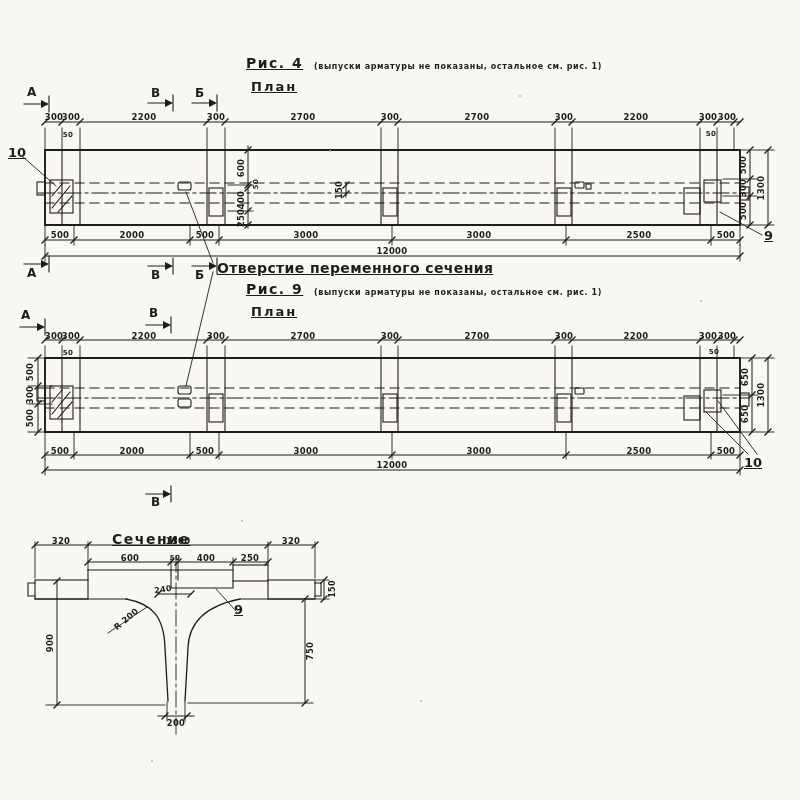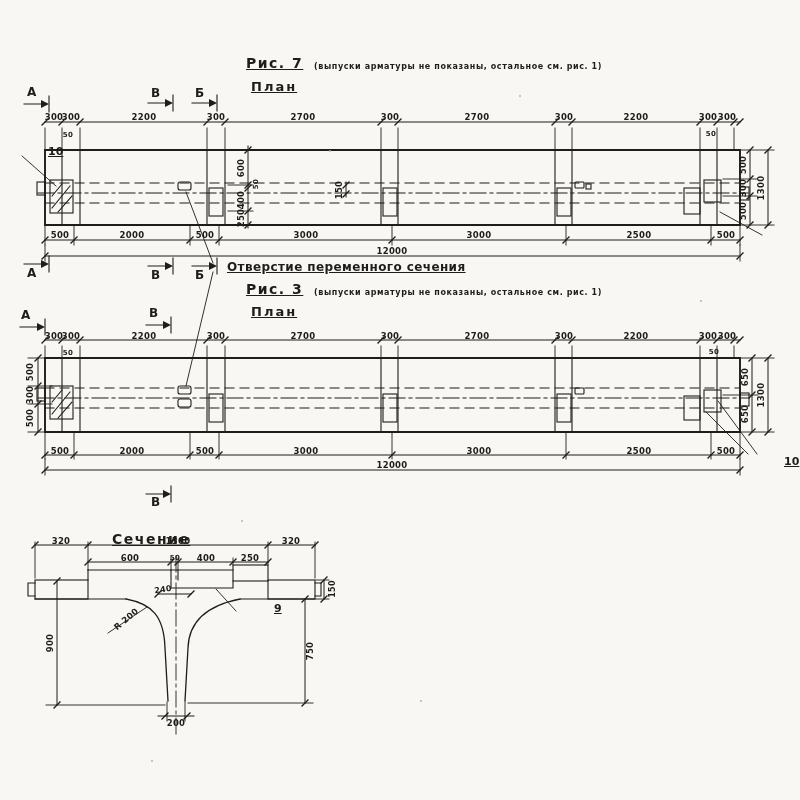--- a/index.html
+++ b/index.html
@@ -13,23 +13,23 @@
        transform:translateX(-50%);letter-spacing:.3px;}
   .lblv{position:absolute;font-size:8.5px;font-weight:700;white-space:nowrap;
        transform:translate(-50%,-50%) rotate(-90deg);letter-spacing:.3px;}
   .tiny{font-size:7px;}
   .fig-title{position:absolute;font-size:14px;font-weight:700;letter-spacing:1.5px;
        text-decoration:underline;white-space:nowrap;}
   .fig-note{position:absolute;font-size:8px;font-weight:700;letter-spacing:.6px;white-space:nowrap;}
   .plan-title{position:absolute;font-size:13px;font-weight:700;letter-spacing:2px;
        text-decoration:underline;white-space:nowrap;}
   .marker{position:absolute;font-size:12px;font-weight:700;white-space:nowrap;}
-  .callout{position:absolute;font-size:11px;font-weight:700;text-decoration:underline;white-space:nowrap;margin-left:40px;}
-  .note{position:absolute;font-size:12px;font-weight:700;letter-spacing:.4px;
-       text-decoration:underline;white-space:nowrap;margin-left:10px;}
+  .callout{position:absolute;font-size:13px;font-weight:700;text-decoration:underline;white-space:nowrap;}
+  .note{position:absolute;font-size:14px;font-weight:700;letter-spacing:.4px;
+       text-decoration:underline;white-space:nowrap;}
 </style>
 </head>
 <body>
 
 <div class="sheet">
 
   <svg width="800" height="800" viewBox="0 0 800 800">
     <g stroke="#1f1d1a" fill="none" stroke-width="1.1" stroke-linecap="square">
 
       <path stroke-width="1.9" d="M45,150H740 M45,225H740 M45,150V225 M740,150V225"></path>
@@ -160,21 +160,21 @@
         <circle cx="330" cy="151" r="1"></circle>
           <circle cx="520" cy="96" r="1"></circle>
           <circle cx="242" cy="521" r="1"></circle>
         <circle cx="701" cy="301" r="1"></circle>
           <circle cx="152" cy="761" r="1"></circle>
           <circle cx="421" cy="701" r="1"></circle>
       </g>
     </g>
   </svg>
 
-  <span class="fig-title" style="left:246px;top:55px">Рис. 7</span>
+  <span class="fig-title" style="left:246px;top:55px">Рис. 4</span>
   <span class="fig-note" style="left:314px;top:62px">(выпуски арматуры не показаны, остальное см. рис. 1)</span>
   <span class="plan-title" style="left:251px;top:79px">План</span>
 
   <span class="marker" style="left:27px;top:85px">А</span>
   <span class="marker" style="left:151px;top:86px">В</span>
   <span class="marker" style="left:195px;top:86px">Б</span>
   <span class="marker" style="left:27px;top:266px">А</span>
   <span class="marker" style="left:151px;top:268px">В</span>
   <span class="marker" style="left:195px;top:268px">Б</span>
 
@@ -210,21 +210,21 @@
   <span class="lbl" style="left:479px;top:230px">3000</span>
   <span class="lbl" style="left:639px;top:230px">2500</span>
   <span class="lbl" style="left:726px;top:230px">500</span>
   <span class="lbl" style="left:392px;top:246px">12000</span>
 
   <span class="callout" style="left:8px;top:145px">10</span>
   <span class="callout" style="left:764px;top:228px">9</span>
 
   <span class="note" style="left:217px;top:260px">Отверстие переменного сечения</span>
 
-  <span class="fig-title" style="left:246px;top:281px">Рис. 3</span>
+  <span class="fig-title" style="left:246px;top:281px">Рис. 9</span>
   <span class="fig-note" style="left:314px;top:288px">(выпуски арматуры не показаны, остальное см. рис. 1)</span>
   <span class="plan-title" style="left:251px;top:304px">План</span>
 
   <span class="marker" style="left:21px;top:308px">А</span>
   <span class="marker" style="left:149px;top:306px">В</span>
   <span class="marker" style="left:151px;top:495px">В</span>
 
   <span class="lbl" style="left:54px;top:331px">300</span>
   <span class="lbl" style="left:71px;top:331px">300</span>
   <span class="lbl" style="left:144px;top:331px">2200</span>

